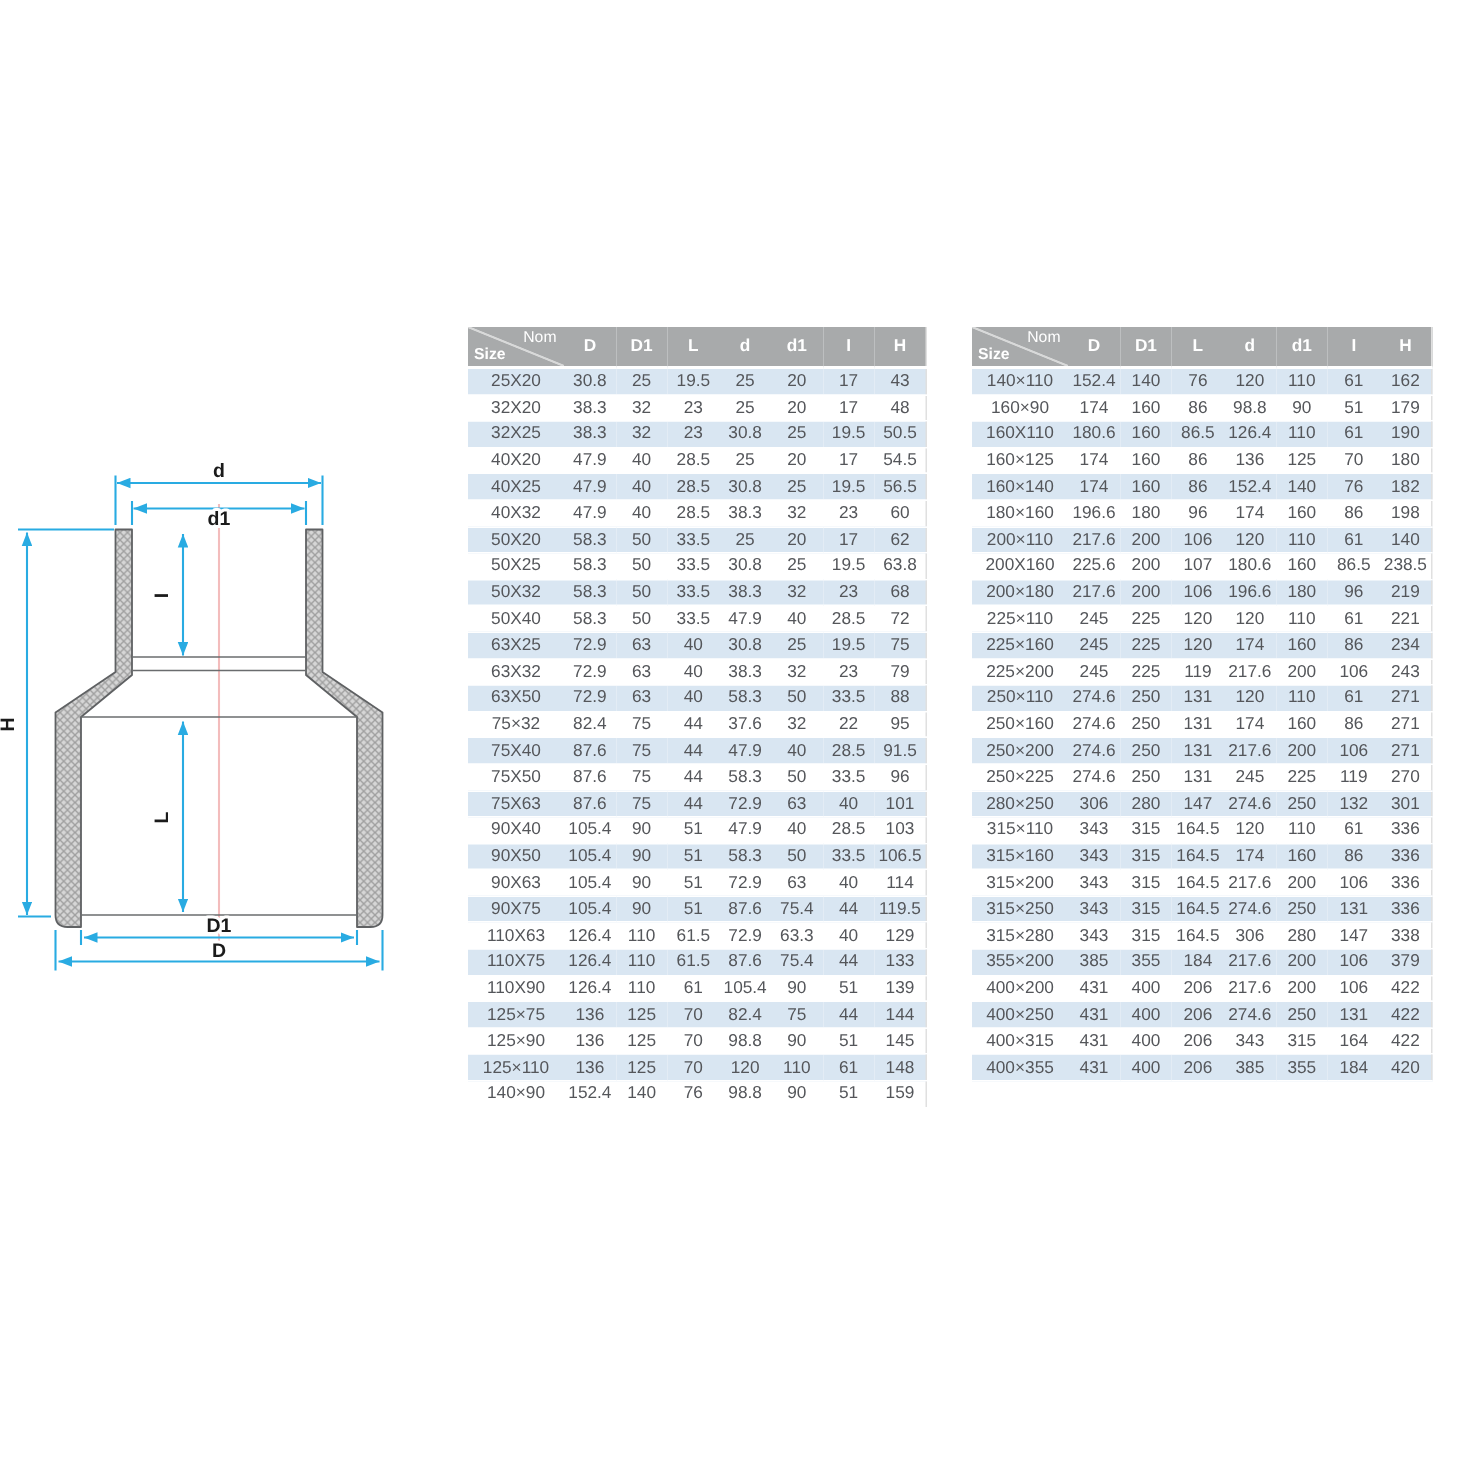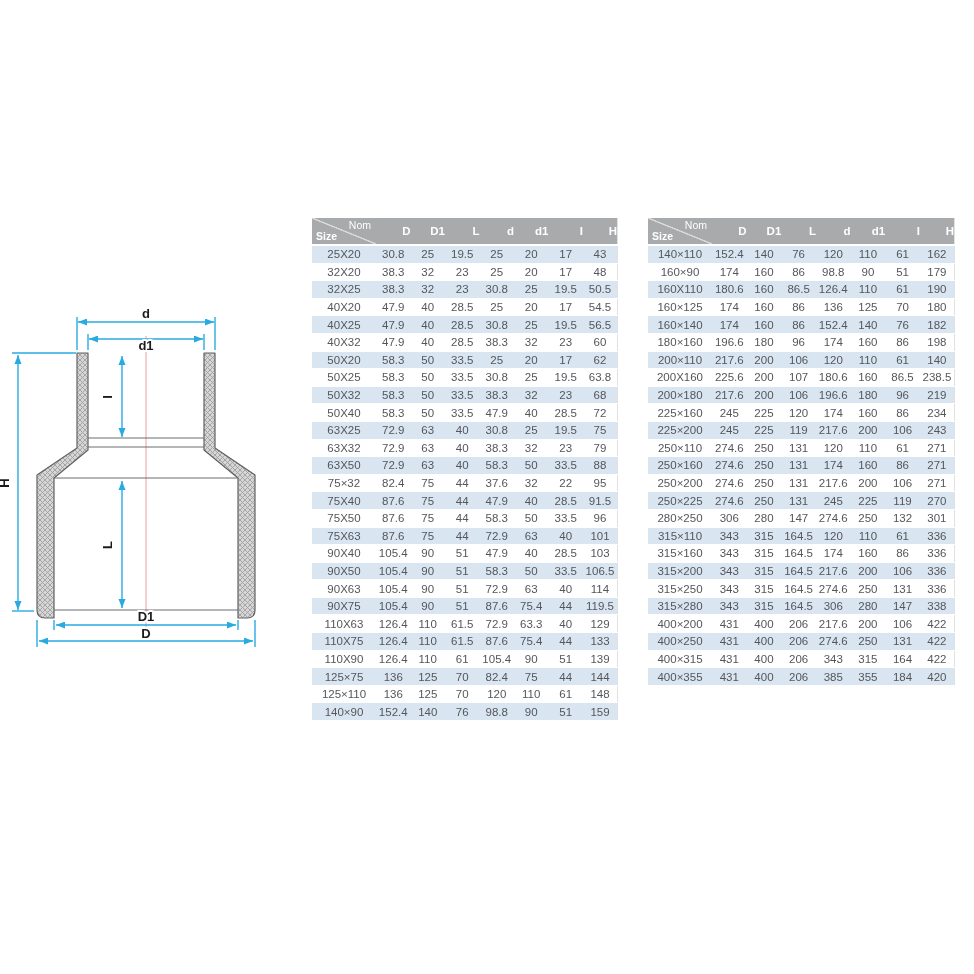--- a/index.html
+++ b/index.html
@@ -18,21 +18,21 @@
   }
   .dim-table{
     position:absolute;border-collapse:collapse;table-layout:fixed;
     font-family:"Liberation Sans",sans-serif;
     border-right:1px solid #e0e0e0;
   }
   #table-left{left:312px;top:218px;width:306px;}
   #table-right{left:648px;top:218px;width:307px;}
   .dim-table th{
     background:var(--header-bg);color:var(--header-text);
-    font-size:11.5px;font-weight:bold;height:26px;padding:0;text-align:right;
+    font-size:11.5px;font-weight:bold;height:26px;padding:0;text-align:center;
     border-bottom:2px solid #fff;
   }
   .dim-table th.corner{position:relative;
     background-image:linear-gradient(to top right,transparent 48%,rgba(255,255,255,.55) 49%,rgba(255,255,255,.55) 51%,transparent 52%);
   }
   .dim-table th.corner .size{position:absolute;left:4px;bottom:2px;font-size:10.5px;font-weight:bold;}
   .dim-table th.corner .nom{position:absolute;right:5px;top:1px;font-size:10.5px;font-weight:normal;}
   .dim-table td{
     height:16.6px;padding:0;text-align:center;vertical-align:middle;
     font-size:11.5px;color:var(--row-text);border-bottom:1px solid #fff;
@@ -372,20 +372,30 @@
           <td>125×75</td>
           <td>136</td>
           <td>125</td>
           <td>70</td>
           <td>82.4</td>
           <td>75</td>
           <td>44</td>
           <td>144</td>
         </tr>
         <tr>
+          <td>125×90</td>
+          <td>136</td>
+          <td>125</td>
+          <td>70</td>
+          <td>98.8</td>
+          <td>90</td>
+          <td>51</td>
+          <td>145</td>
+        </tr>
+        <tr>
           <td>125×110</td>
           <td>136</td>
           <td>125</td>
           <td>70</td>
           <td>120</td>
           <td>110</td>
           <td>61</td>
           <td>148</td>
         </tr>
         <tr>
@@ -505,20 +515,30 @@
           <td>200×180</td>
           <td>217.6</td>
           <td>200</td>
           <td>106</td>
           <td>196.6</td>
           <td>180</td>
           <td>96</td>
           <td>219</td>
         </tr>
         <tr>
+          <td>225×110</td>
+          <td>245</td>
+          <td>225</td>
+          <td>120</td>
+          <td>120</td>
+          <td>110</td>
+          <td>61</td>
+          <td>221</td>
+        </tr>
+        <tr>
           <td>225×160</td>
           <td>245</td>
           <td>225</td>
           <td>120</td>
           <td>174</td>
           <td>160</td>
           <td>86</td>
           <td>234</td>
         </tr>
         <tr>
@@ -625,20 +645,30 @@
           <td>315×280</td>
           <td>343</td>
           <td>315</td>
           <td>164.5</td>
           <td>306</td>
           <td>280</td>
           <td>147</td>
           <td>338</td>
         </tr>
         <tr>
+          <td>355×200</td>
+          <td>385</td>
+          <td>355</td>
+          <td>184</td>
+          <td>217.6</td>
+          <td>200</td>
+          <td>106</td>
+          <td>379</td>
+        </tr>
+        <tr>
           <td>400×200</td>
           <td>431</td>
           <td>400</td>
           <td>206</td>
           <td>217.6</td>
           <td>200</td>
           <td>106</td>
           <td>422</td>
         </tr>
         <tr>

